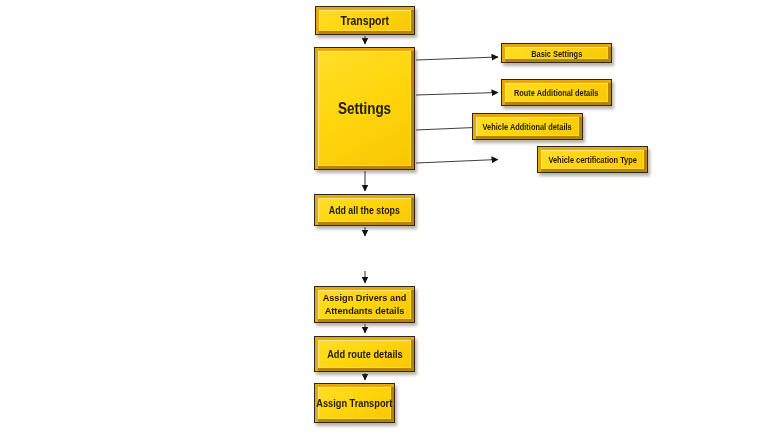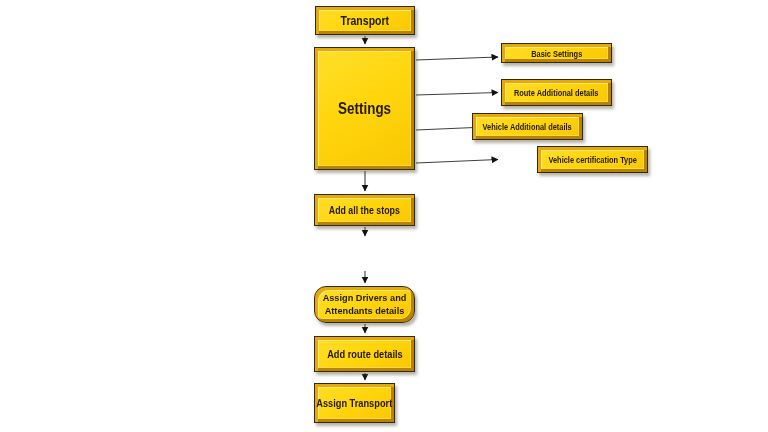--- a/index.html
+++ b/index.html
@@ -26,21 +26,21 @@
   }
   .lbl{display:inline-block;}
   .one{white-space:nowrap;transform:scaleX(0.84);transform-origin:50% 50%;}
   .tight{white-space:nowrap;transform:scaleX(0.78);transform-origin:50% 50%;}
   .wrap{white-space:normal;line-height:1.35;}
 
   .n-transport{left:315px;top:6px;width:100px;height:29px;font-size:12.5px;}
   .n-settings{left:314px;top:47px;width:101px;height:123px;font-size:16px;text-align:center;}
   .n-stops{left:314px;top:194px;width:101px;height:32px;font-size:10.5px;}
   .n-vehicle{left:314px;top:239px;width:101px;height:31px;font-size:10.5px;}
-  .n-drivers{left:314px;top:286px;width:101px;height:37px;font-size:9.2px;border-radius:12px;}
+  .n-drivers{left:314px;top:286px;width:101px;height:37px;font-size:9.2px;}
   .n-route{left:314px;top:336px;width:101px;height:36px;font-size:11px;justify-content:center;}
   .n-assign{left:314px;top:383px;width:81px;height:40px;font-size:11px;}
 
   .n-r1{left:501px;top:43px;width:111px;height:20px;font-size:9.5px;}
   .n-r2{left:501px;top:79px;width:111px;height:27px;font-size:9.5px;}
   .n-r3{left:472px;top:113px;width:111px;height:27px;font-size:9.5px;text-align:center;}
   .n-r4{left:501px;top:146px;width:111px;height:27px;font-size:9.5px;margin-left:36px;}
 </style>
 </head>
 <body>

